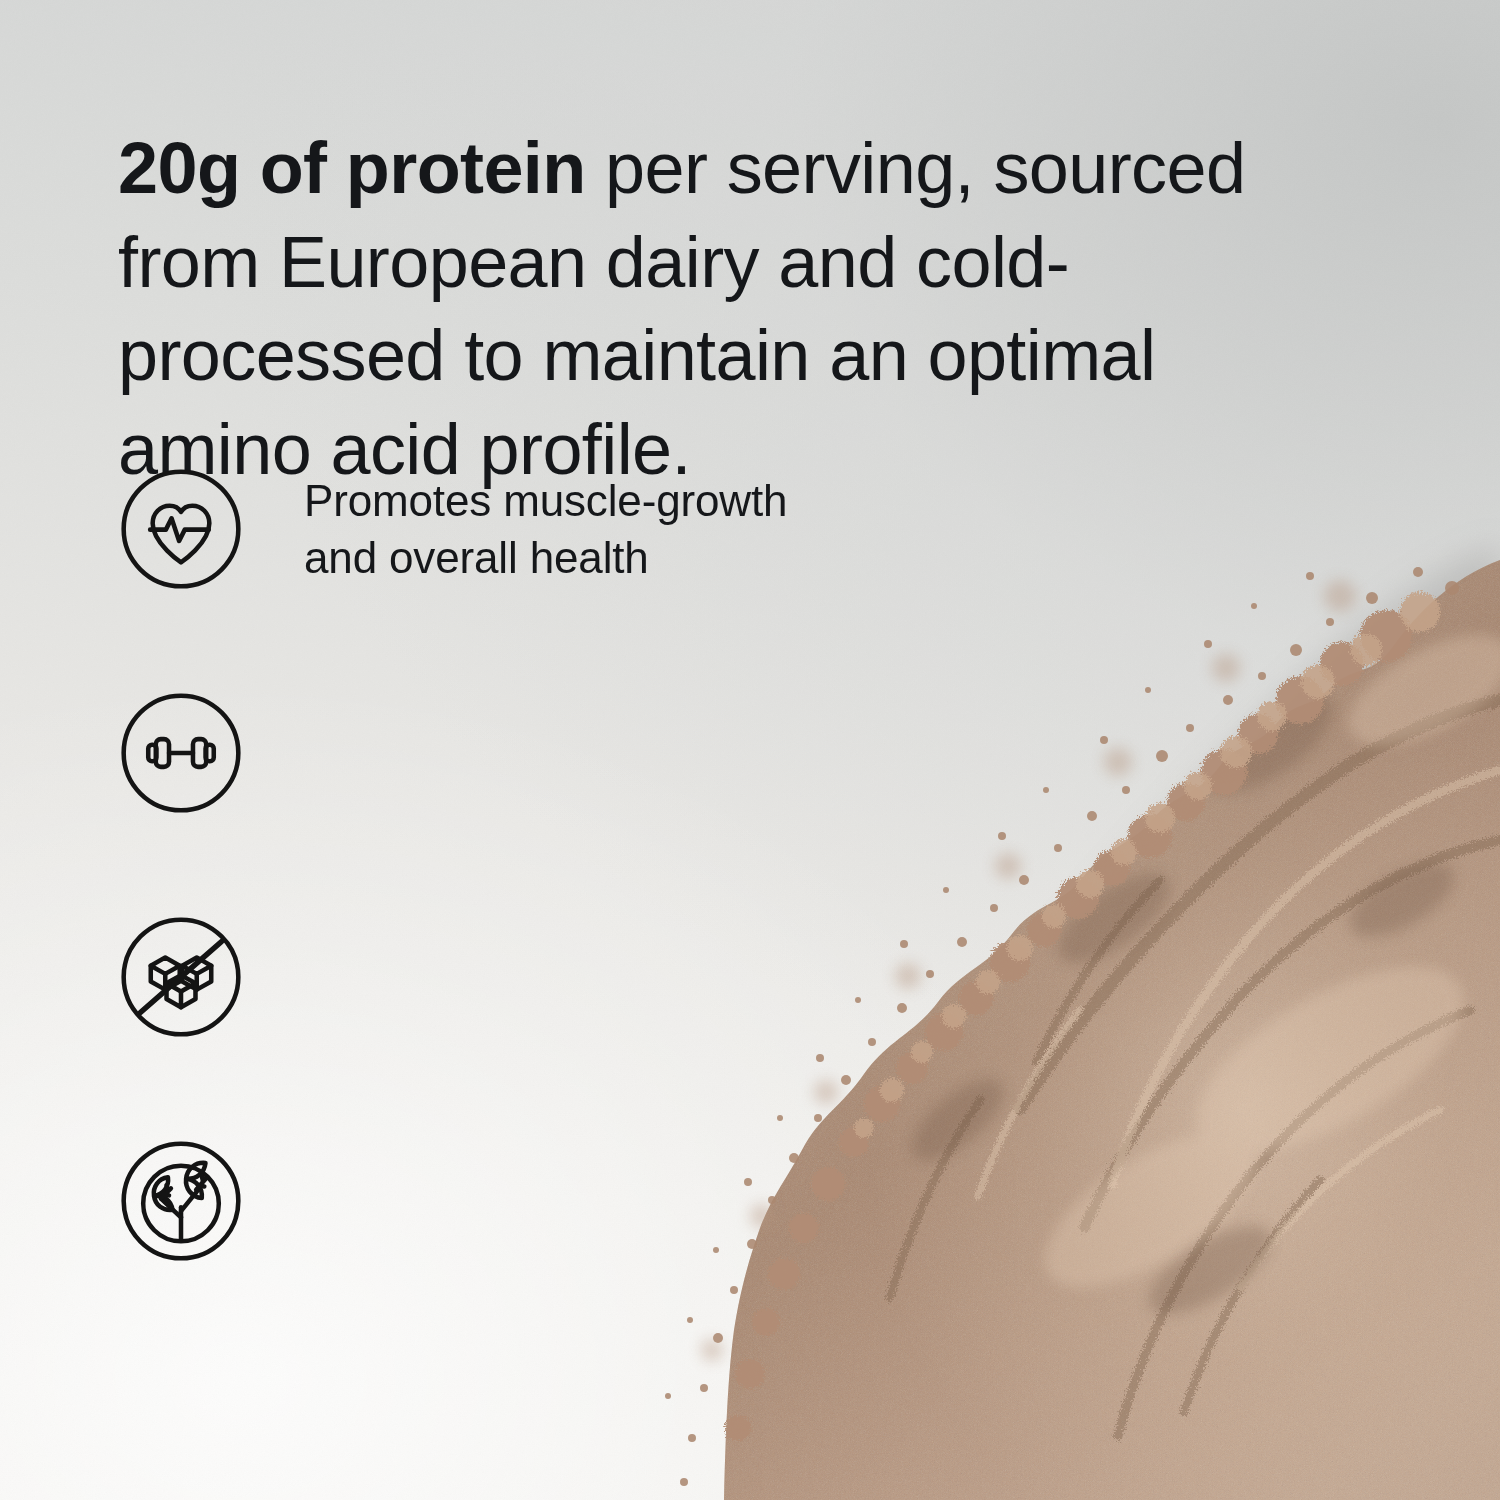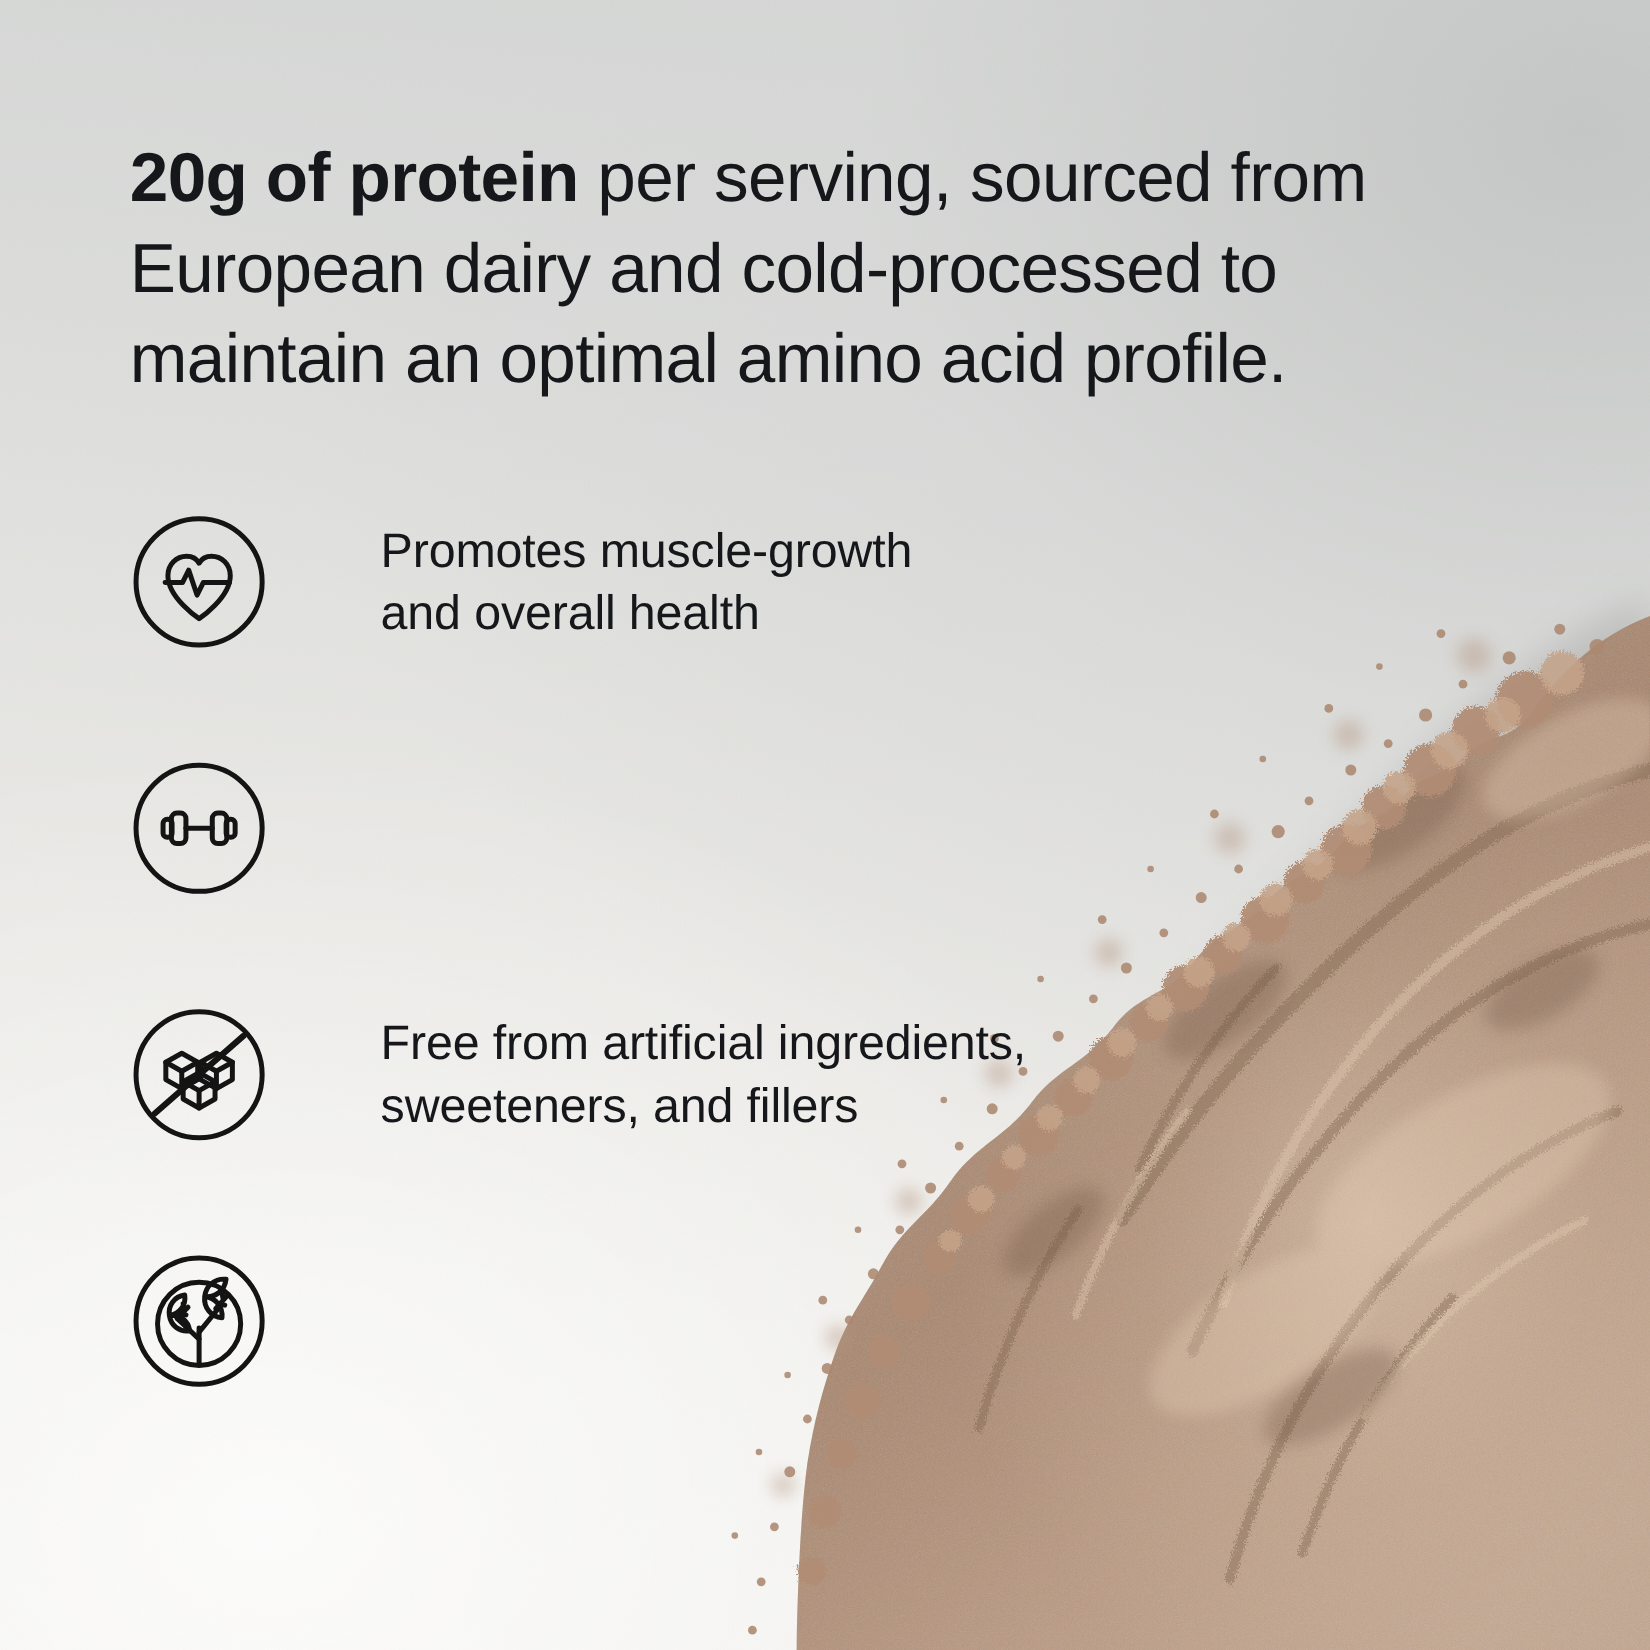--- a/index.html
+++ b/index.html
@@ -47,21 +47,21 @@
     pointer-events: none;
   }
   .powder-svg { position: absolute; inset: 0; width: 100%; height: 100%; }
 
   
   .headline {
     position: absolute;
     left: 118px;
     top: 122px;
     width: 1230px;
-    font-size: 63px;
+    font-size: 72px;
     line-height: 1.30;
     letter-spacing: -0.6px;
     color: #15171a;
     font-weight: 400;
   }
   .headline b { font-weight: 700; }
 
   
   .benefits {
     position: absolute;
@@ -80,21 +80,21 @@
 
   .benefit-icon {
     flex: 0 0 auto;
     width: 126px;
     height: 126px;
     display: block;
   }
   .benefit-icon svg { display: block; width: 126px; height: 126px; }
 
   .benefit-text {
-    margin-left: 102px;
+    margin-left: 60px;
     font-size: 44px;
     line-height: 1.30;
     color: #15171a;
     font-weight: 400;
     letter-spacing: -0.15px;
     white-space: pre-line;
   }
 </style>
 </head>
 <body>
@@ -370,22 +370,20 @@
           <path d="M51 41 V53.5 L62.5 60 V47.5"></path>
           <path d="M74 41 V53.5 L62.5 60"></path>
 
           <path d="M38.5 55 L50 48.5 L61.5 55 L50 61.5 Z"></path>
           <path d="M38.5 55 V67.5 L50 74 V61.5"></path>
           <path d="M61.5 55 V67.5 L50 74"></path>
 
           <path d="M82 22 L18 78" stroke-width="4.4"></path>
         </svg>
       </span>
-      <span class="benefit-text">Free from artificial ingredients,
-sweeteners, and fillers</span>
     </div>
 
     <div class="benefit-row">
       <span class="benefit-icon">
         <svg viewBox="0 0 100 100" fill="none" stroke="#141414" stroke-width="3.6" stroke-linecap="round" stroke-linejoin="round">
           <circle cx="50" cy="50" r="45.5"></circle>
 
           <circle cx="50" cy="52" r="30"></circle>
 
           <path d="M50 80 V55"></path>

